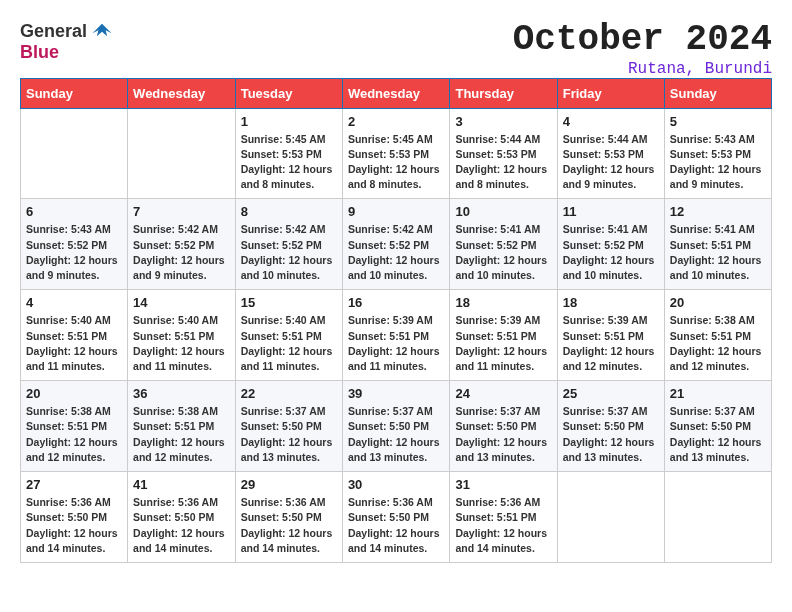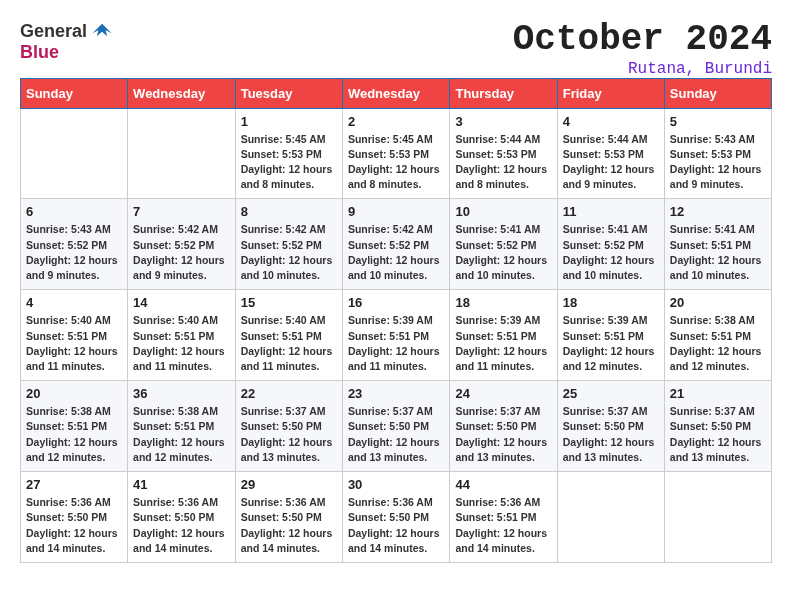--- a/index.html
+++ b/index.html
@@ -220,21 +220,21 @@
         </td>
         <td>
           <span class="day-num">36</span>
           <div class="day-info">Sunrise: 5:38 AM<br>Sunset: 5:51 PM<br>Daylight: 12 hours and 12 minutes.</div>
         </td>
         <td>
           <span class="day-num">22</span>
           <div class="day-info">Sunrise: 5:37 AM<br>Sunset: 5:50 PM<br>Daylight: 12 hours and 13 minutes.</div>
         </td>
         <td>
-          <span class="day-num">23</span>
+          <span class="day-num">39</span>
           <div class="day-info">Sunrise: 5:37 AM<br>Sunset: 5:50 PM<br>Daylight: 12 hours and 13 minutes.</div>
         </td>
         <td>
           <span class="day-num">24</span>
           <div class="day-info">Sunrise: 5:37 AM<br>Sunset: 5:50 PM<br>Daylight: 12 hours and 13 minutes.</div>
         </td>
         <td>
           <span class="day-num">25</span>
           <div class="day-info">Sunrise: 5:37 AM<br>Sunset: 5:50 PM<br>Daylight: 12 hours and 13 minutes.</div>
         </td>
@@ -254,20 +254,20 @@
         </td>
         <td>
           <span class="day-num">29</span>
           <div class="day-info">Sunrise: 5:36 AM<br>Sunset: 5:50 PM<br>Daylight: 12 hours and 14 minutes.</div>
         </td>
         <td>
           <span class="day-num">30</span>
           <div class="day-info">Sunrise: 5:36 AM<br>Sunset: 5:50 PM<br>Daylight: 12 hours and 14 minutes.</div>
         </td>
         <td>
-          <span class="day-num">44</span>
+          <span class="day-num">31</span>
           <div class="day-info">Sunrise: 5:36 AM<br>Sunset: 5:51 PM<br>Daylight: 12 hours and 14 minutes.</div>
         </td>
         <td class="empty-cell"></td>
         <td class="empty-cell"></td>
       </tr>
     </tbody>
 </table>
 
 </body></html>

